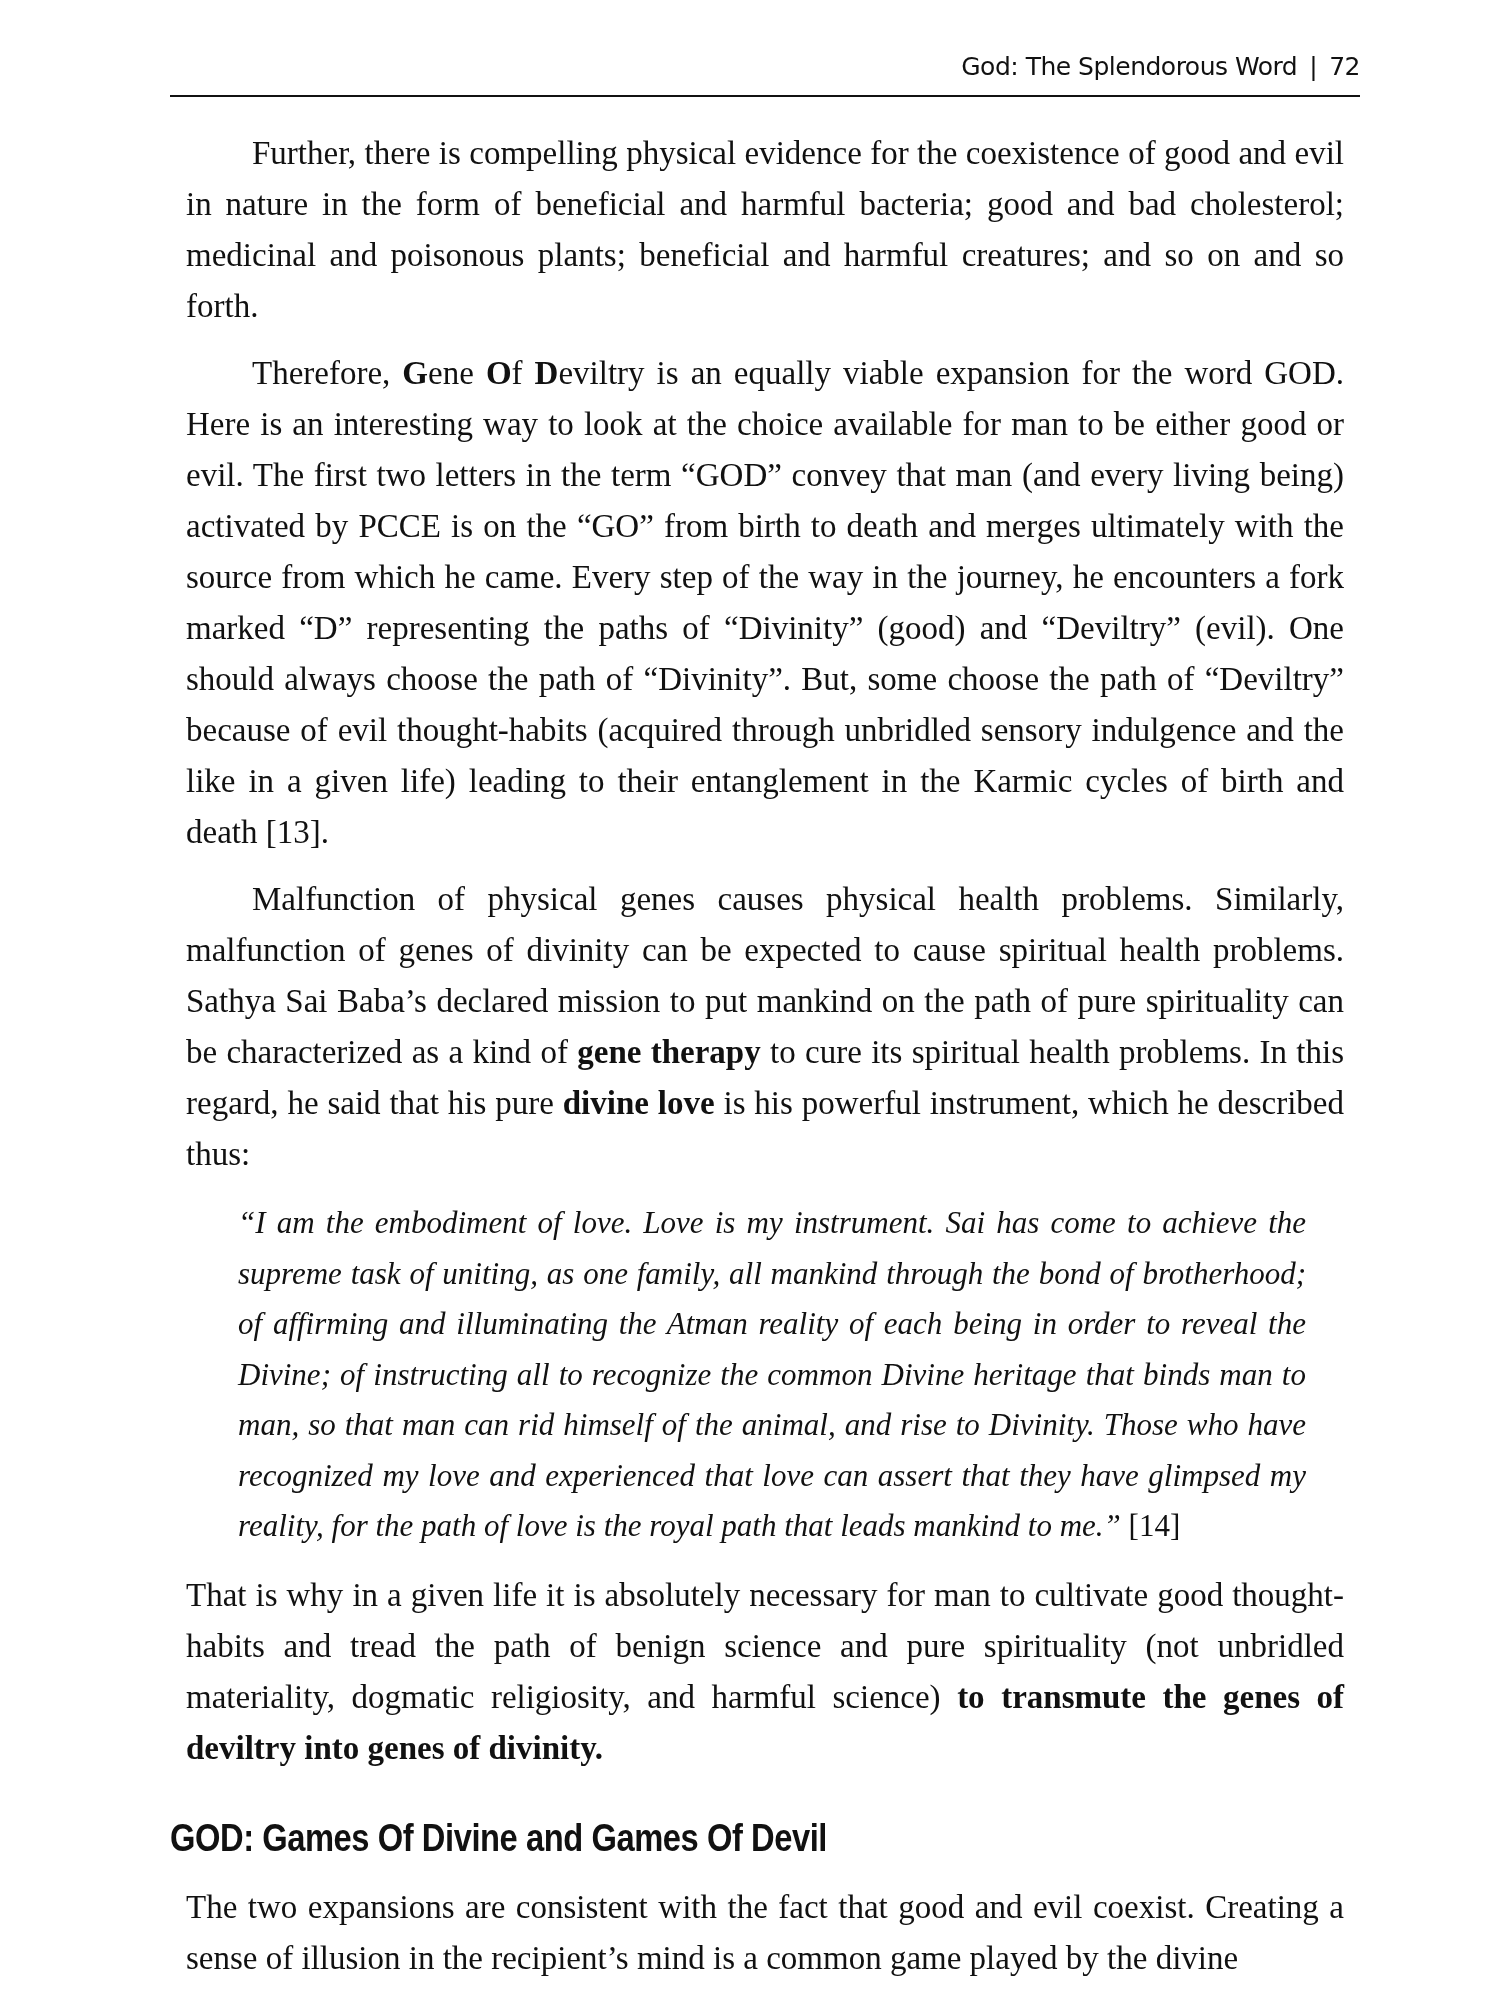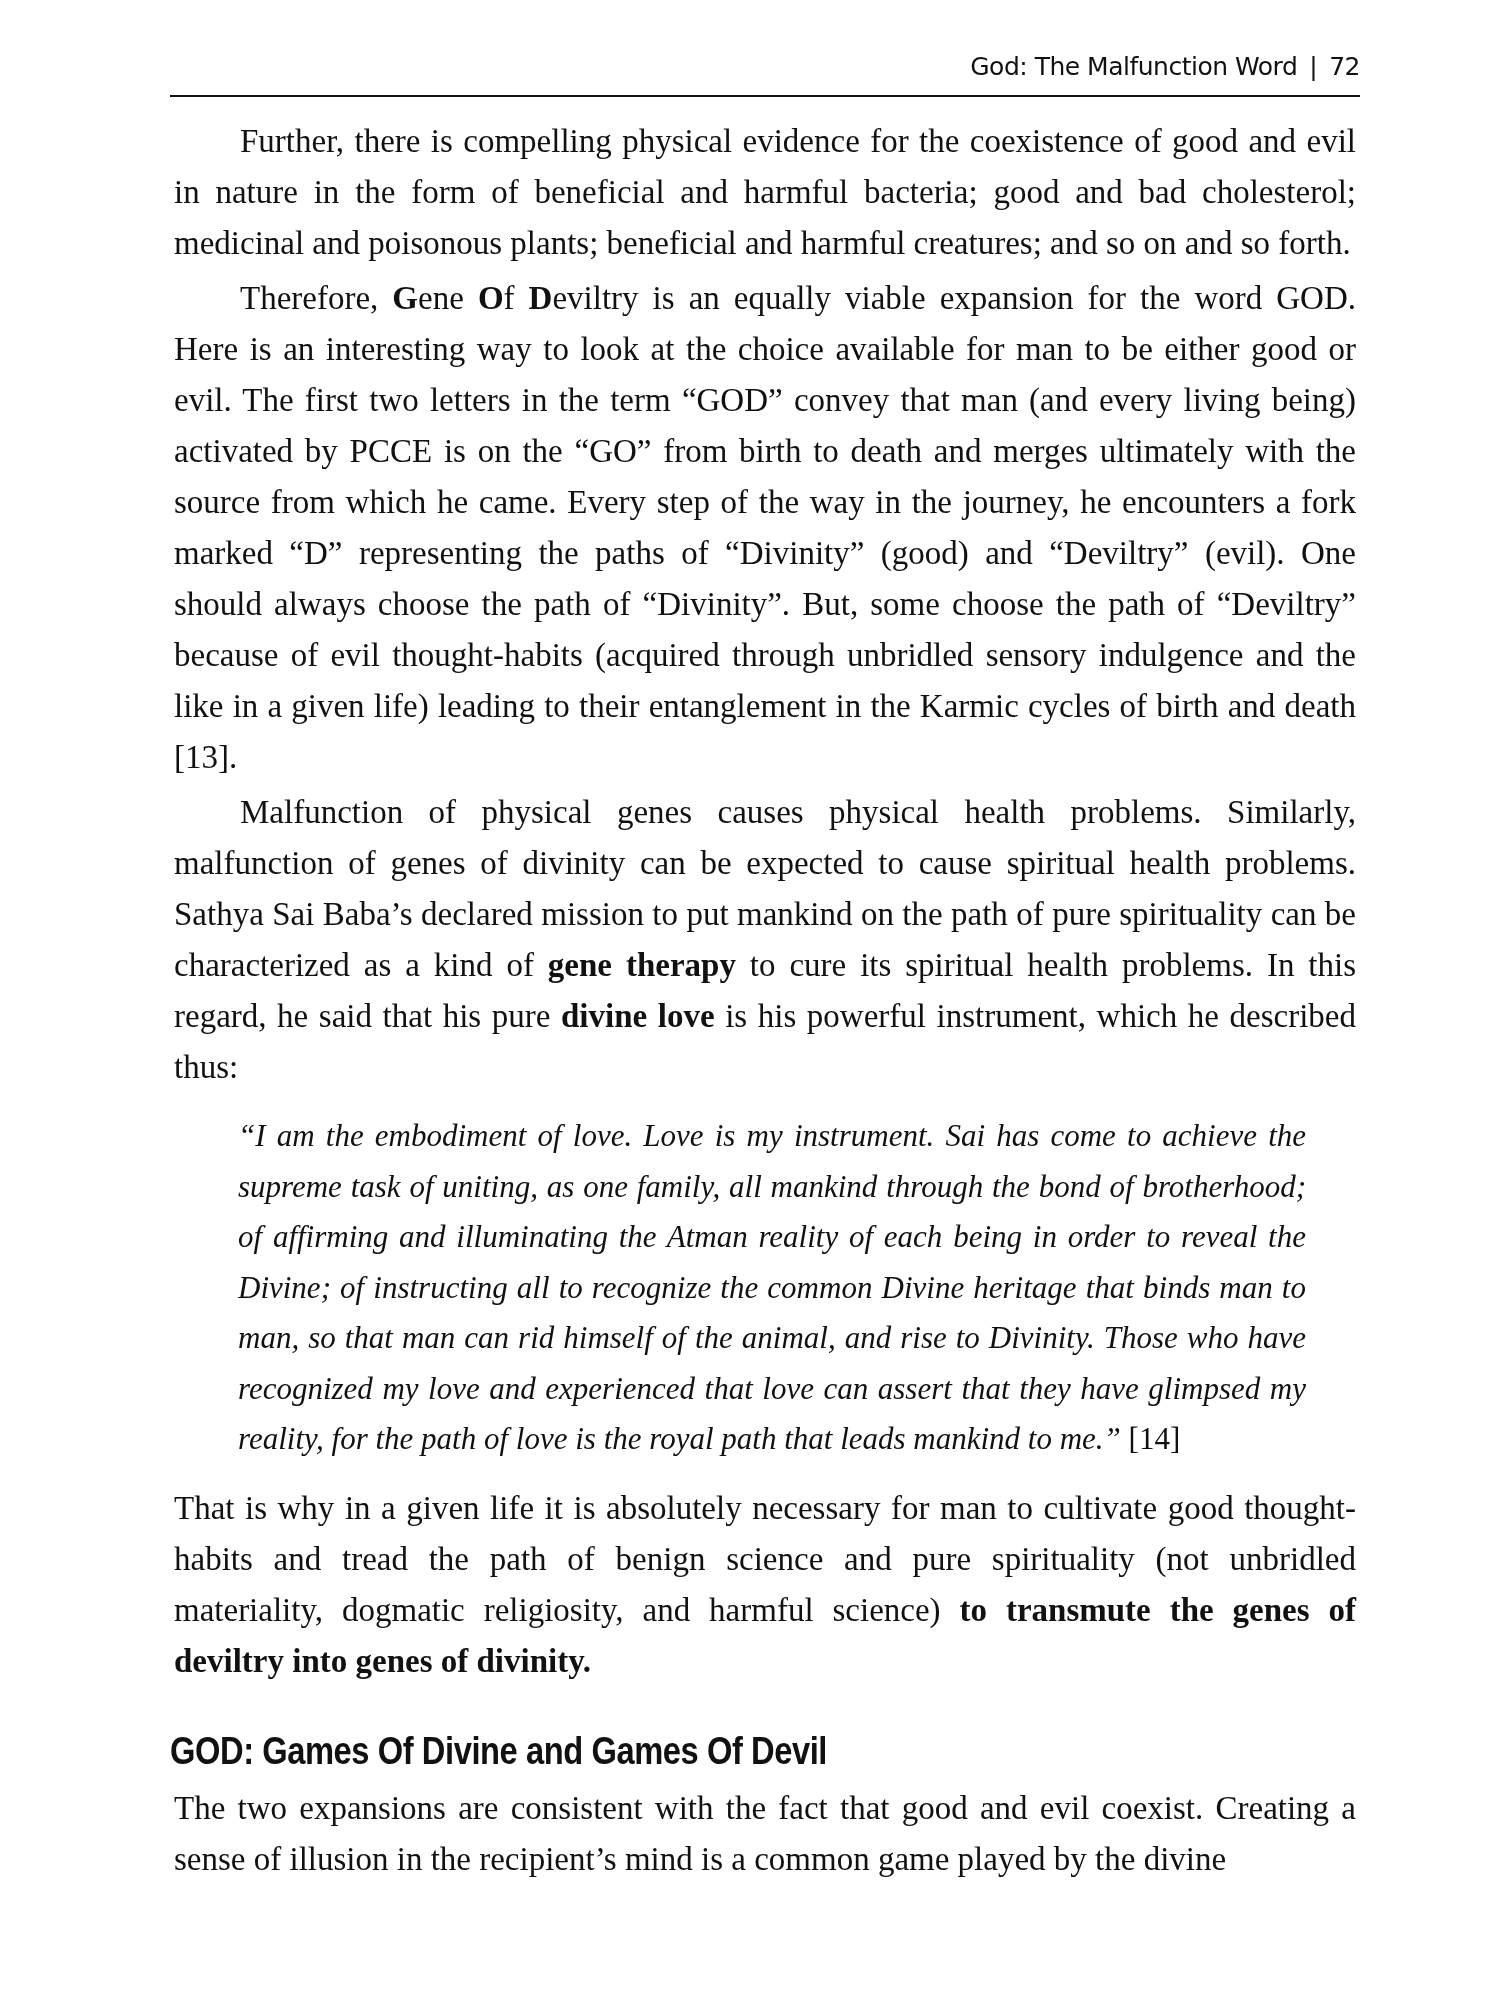--- a/index.html
+++ b/index.html
@@ -8,39 +8,39 @@
   .running-head {
     position: absolute; right: 0; top: 52px;
     font-family: "DejaVu Sans", sans-serif; font-size: 25px; letter-spacing: -0.5px; color: #111;
   }
   .running-head .sep { margin: 0 12px; }
   .rule { position: absolute; left: 0; top: 95px; width: 1190px; height: 2px; background: #111; }
   .body-text {
     position: absolute; left: 0; top: 112px; width: 1190px;
     font-family: "Liberation Serif", serif; font-size: 33px; line-height: 51px; color: #111;
   }
-  p { margin: 4px; text-align: justify; }
+  p { margin: 16px; text-align: justify; }
   .indent { text-indent: 66px; }
   .quote {
     margin: 18px 54px 18px 68px; font-style: italic; font-size: 31px; line-height: 50.5px; text-align: justify;
   }
   .after-quote { margin-top: 4px; }
   b { font-weight: bold; }
   h2 {
     margin: 36px 0 2px 0; font-family: "Liberation Sans", sans-serif; font-weight: bold;
     font-size: 38px; line-height: 56px; transform: scaleX(0.86); transform-origin: left center;
     letter-spacing: -0.5px; white-space: nowrap;
   }
 </style>
 </head>
 <body>
 
 <div class="page">
   <div class="running-head">
-    <span>God: The Malfunction Word</span><span class="sep">|</span><span>72</span>
+    <span>God: The Splendorous Word</span><span class="sep">|</span><span>72</span>
   </div>
   <div class="rule"></div>
 
   <div class="body-text">
     <p class="indent">Further, there is compelling physical evidence for the coexistence of good and evil in nature in the form of beneficial and harmful bacteria; good and bad cholesterol; medicinal and poisonous plants; beneficial and harmful creatures; and so on and so forth.</p>
 
     <p class="indent"><span>Therefore, </span><b>G</b><span>ene </span><b>O</b><span>f </span><b>D</b><span>eviltry</span><span> is an equally viable expansion for the word GOD. Here is an interesting way to look at the choice available for man to be either good or evil. The first two letters in the term “GOD” convey that man (and every living being) activated by PCCE is on the “GO” from birth to death and merges ultimately with the source from which he came. Every step of the way in the journey, he encounters a fork marked “D” representing the paths of “Divinity” (good) and “Deviltry” (evil). One should always choose the path of “Divinity”. But, some choose the path of “Deviltry” because of evil thought-habits (acquired through unbridled sensory indulgence and the like in a given life) leading to their entanglement in the Karmic cycles of birth and death [13].</span></p>
 
     <p class="indent"><span>Malfunction of physical genes causes physical health problems. Similarly, malfunction of genes of divinity can be expected to cause spiritual health problems. Sathya Sai Baba’s declared mission to put mankind on the path of pure spirituality can be characterized as a kind of </span><b>gene therapy</b><span> to cure its spiritual health problems. In this regard, he said that his pure </span><b>divine love</b><span> is his powerful instrument, which he described thus:</span></p>
 

